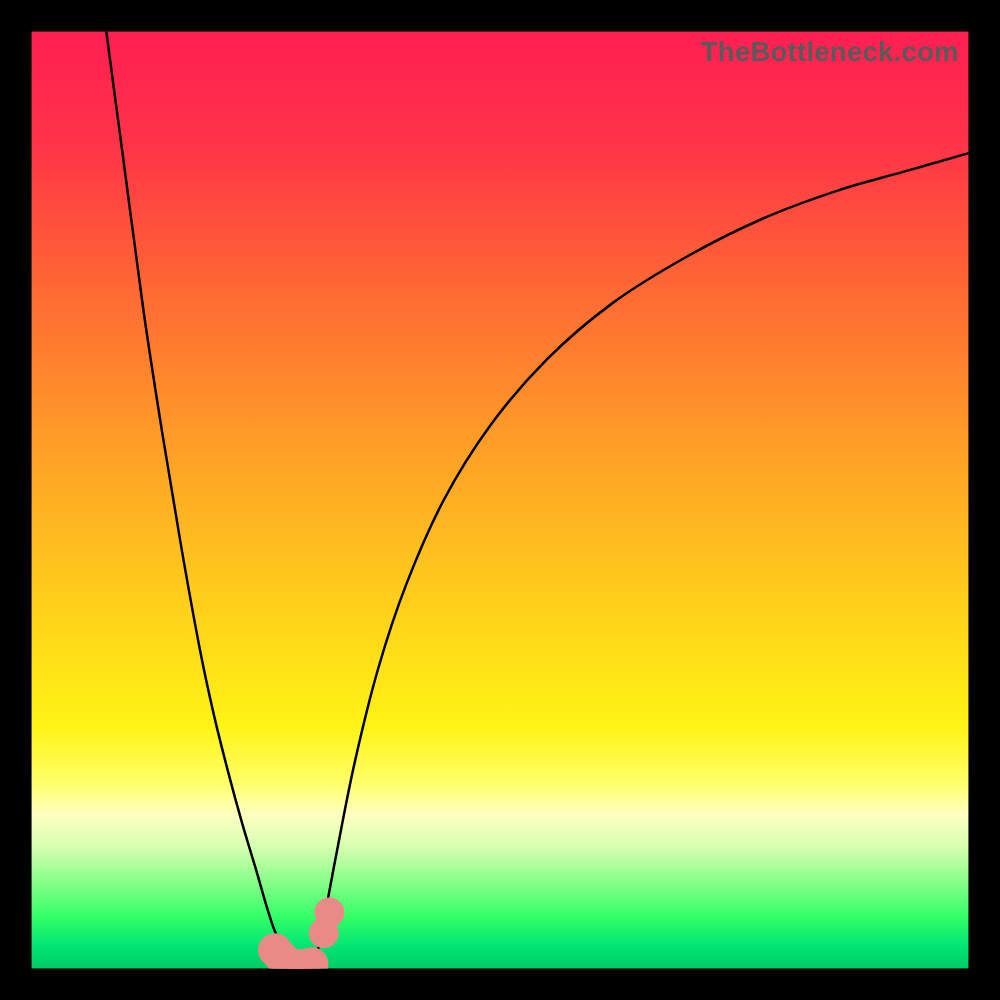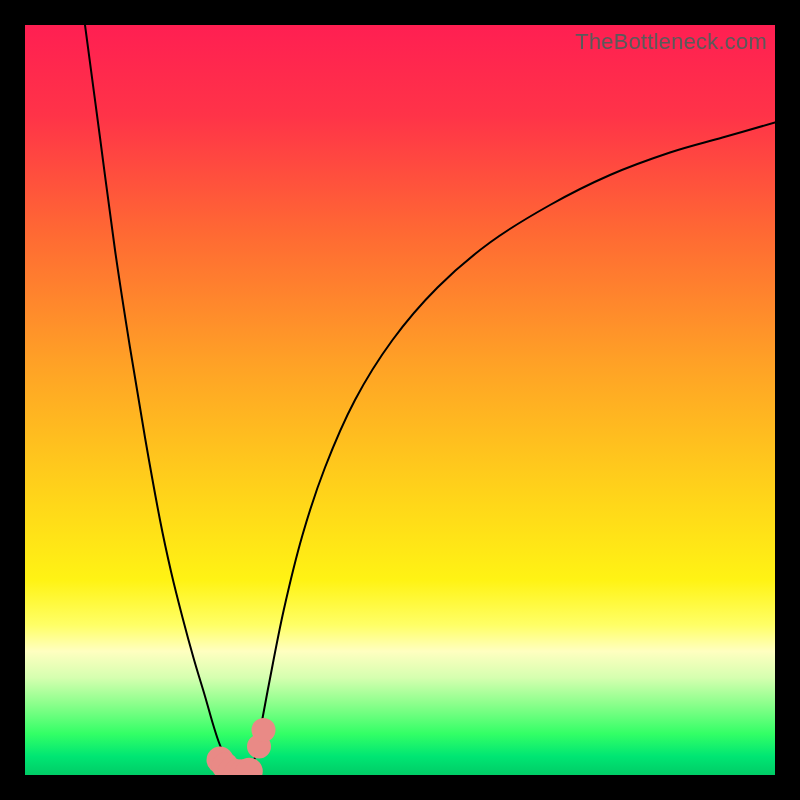--- a/index.html
+++ b/index.html
@@ -30,21 +30,21 @@
     left: 0; top: 0;
     width: 100%;
     height: 100%;
   }
   .watermark {
     position: absolute;
     top: 4px;
     right: 8px;
     color: #5a5a5a;
     font-size: 22px;
-    font-weight: 400;
+    font-weight: 700;
     letter-spacing: 0.2px;
   }
   svg.curves {
     position: absolute;
     left: 0; top: 0;
     width: 100%;
     height: 100%;
   }
 </style>
 </head>

